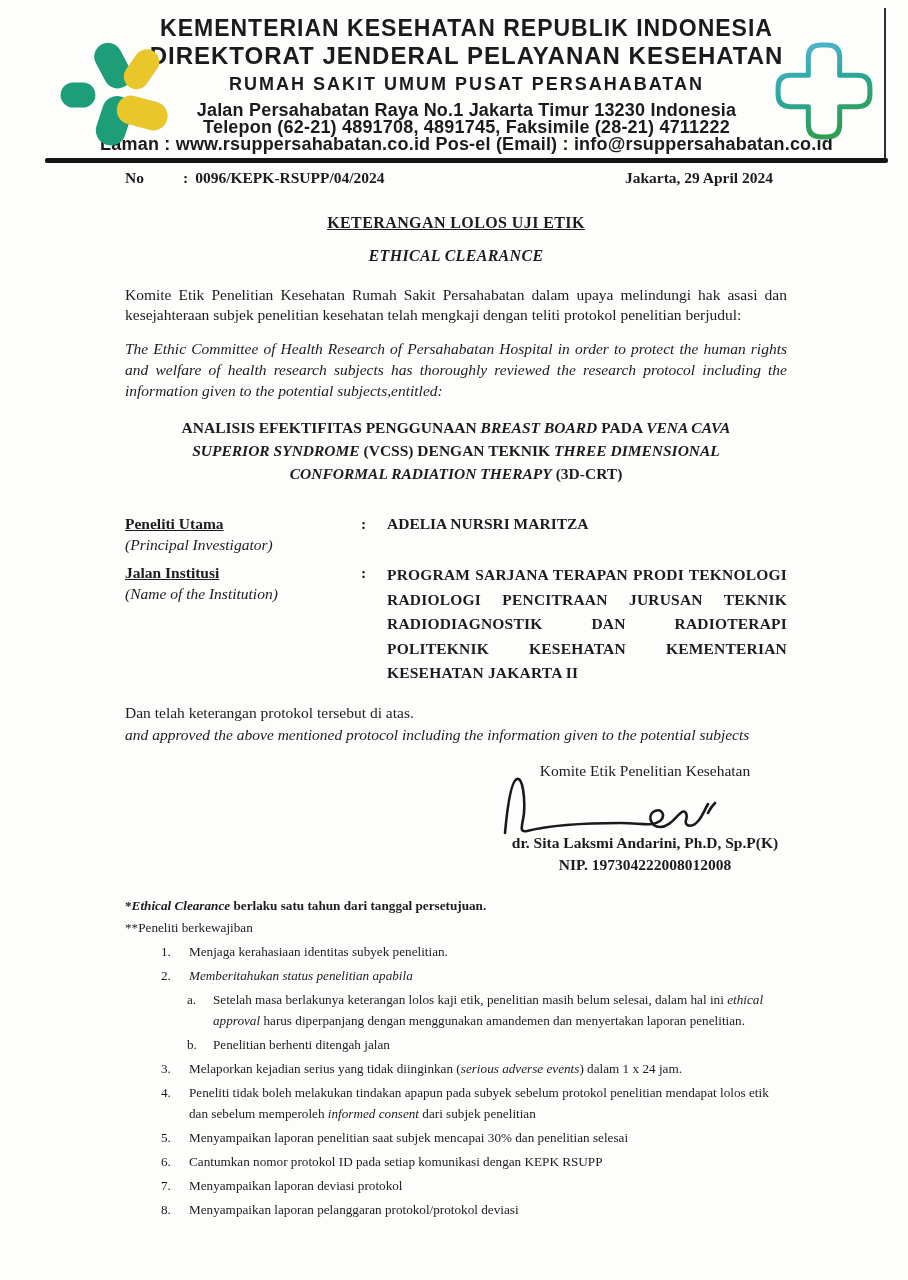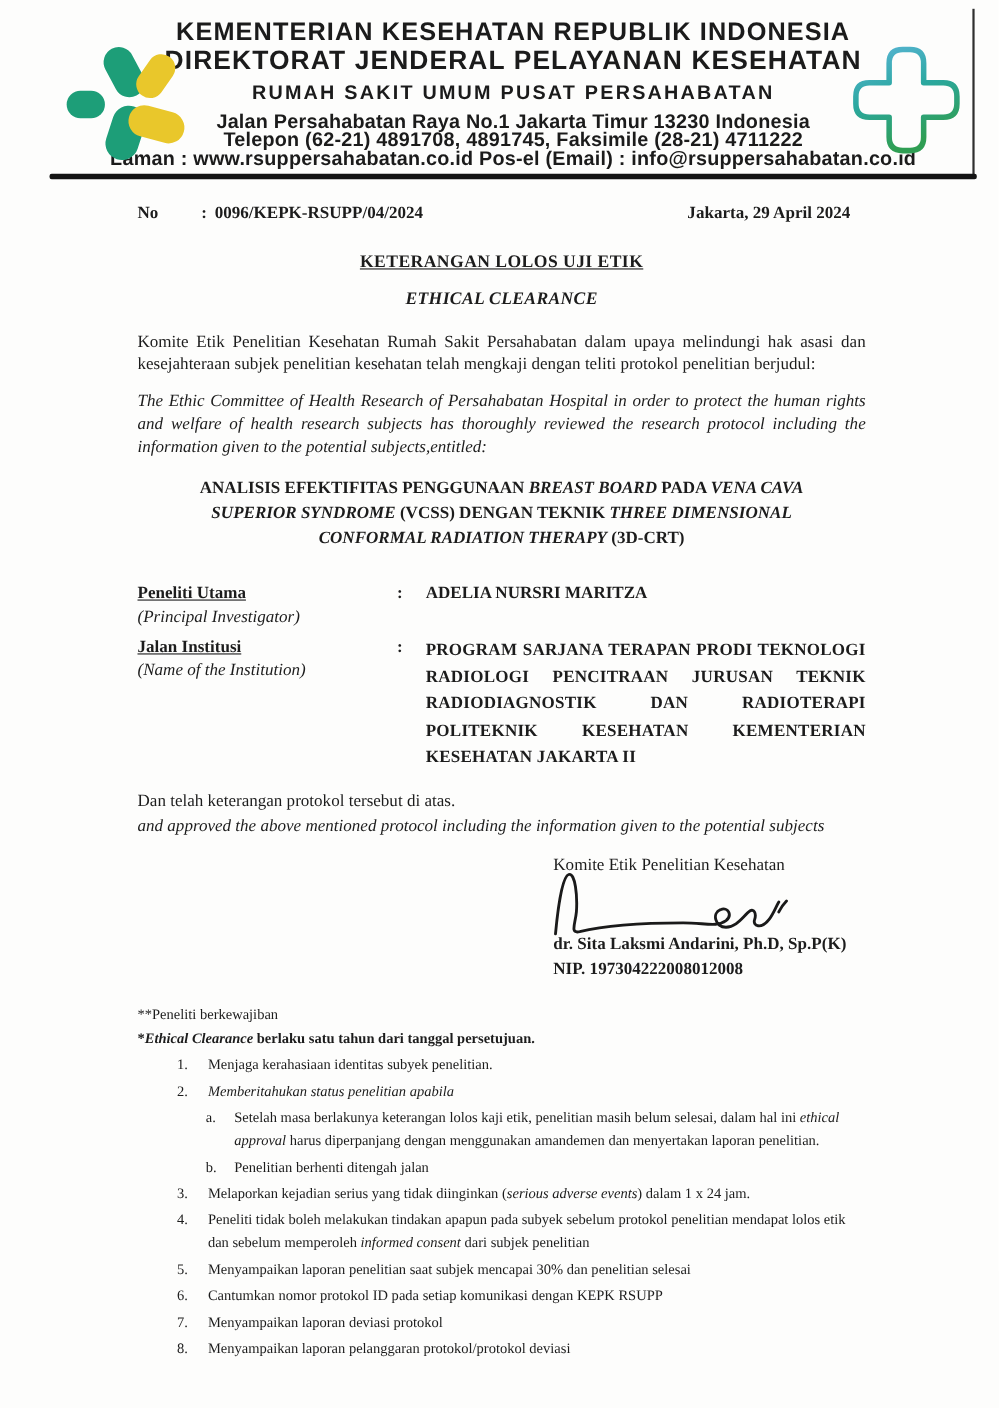--- a/index.html
+++ b/index.html
@@ -15,42 +15,42 @@
   .lh1 { font-size:23px; letter-spacing:1px; line-height:28px; }
   .lh2 { font-size:24px; letter-spacing:1px; line-height:28px; }
   .lh3 { font-size:18px; letter-spacing:2px; line-height:28px; }
   .lh-small { font-size:18px; line-height:17px; letter-spacing:0.2px; }
   .lh-small-wrap { margin-top:4px; }
   .logo-left  { position:absolute; left:55px;  top:32px; width:124px; height:120px; }
   .logo-right { position:absolute; left:768px; top:30px; width:112px; height:122px; }
   .edge-line  { position:absolute; left:884px; top:8px; width:2px; height:152px; background:#2f2f2f; }
   .rule { position:absolute; top:158px; left:45px; width:843px; height:5px; background:#141414; border-radius:2px; }
   
-  .content { position:absolute; left:125px; top:184px; width:662px; font-size:15.5px; line-height:20px; }
+  .content { position:absolute; left:125px; top:168px; width:662px; font-size:15.5px; line-height:20px; }
   .no-row { display:flex; justify-content:space-between; font-weight:bold; }
   .no-left { display:flex; }
   .no-label { display:inline-block; width:58px; }
   .no-colon { margin-right:7px; }
   .place-date { padding-right:14px; }
   .h-id { margin-top:25px; text-align:center; font-weight:bold; text-decoration:underline; font-size:16px; letter-spacing:0.4px; }
   .h-en { margin-top:13px; text-align:center; font-weight:bold; font-style:italic; font-size:16px; letter-spacing:0.3px; }
   .p-intro { margin-top:19px; text-align:justify; }
   .p-intro-en { margin-top:13px; text-align:justify; font-style:italic; line-height:21px; }
   .rtitle { margin-top:15px; padding:0 24px; text-align:center; font-weight:bold; font-size:15.5px; line-height:23px; }
   
   .fields { margin-top:29px; display:grid; grid-template-columns:236px 26px 1fr; row-gap:7px; }
   .f-main { font-weight:bold; text-decoration:underline; }
   .f-sub  { font-style:italic; line-height:22px; }
   .f-colon { font-weight:bold; }
   .f-value { font-weight:bold; }
   .f-value-just { font-weight:bold; text-align:justify; line-height:24.5px; letter-spacing:0.2px; }
   
   .appr-id { margin-top:17px; }
   .appr-en { margin-top:1px; font-style:italic; text-align:justify; line-height:21px; }
-  .sigblock { margin-top:16px; margin-left:378px; width:284px; }
+  .sigblock { margin-top:16px; margin-left:378px; width:284px;text-align:center; }
   .sig-role { margin-top:9px; margin-left:-18px; display:flex; align-items:center; }
   .sig-canvas { position:relative; height:50px; }
   .sig-svg { position:absolute; left:-14px; top:-12px; }
   .sig-name { font-weight:bold; margin-top:2px; }
   .sig-nip  { font-weight:bold; margin-top:2px; }
   
   .footnotes { margin-top:20px; font-size:13.2px; line-height:21px; }
   .fn-line { margin-bottom:1px; }
   .fn-row { display:flex; margin-top:3px; }
   .fn-marker { flex:none; width:28px; margin-left:36px; }
@@ -151,22 +151,22 @@
       <div class="sig-canvas">
         <svg class="sig-svg" width="268" height="74" viewBox="0 0 268 74" aria-hidden="true">
           <path d="M16,64 C18,42 22,12 28,10 C34,8 36,30 35,44 C34,55 29,64 38,62 C62,56 98,54 132,54 C152,54 163,58 171,52 C177,47 173,39 166,42 C158,45 161,58 171,58 C181,58 187,47 193,43 C196,41 199,45 197,51 C195,57 203,60 210,51 C214,46 216,40 219,35 M219,44 C221,40 223,37 226,34" fill="none" stroke="#1a1a1a" stroke-width="2.6" stroke-linecap="round"></path>
         </svg>
       </div>
       <div class="sig-name">dr. Sita Laksmi Andarini, Ph.D, Sp.P(K)</div>
       <div class="sig-nip">NIP. 197304222008012008</div>
     </div>
 
     <div class="footnotes">
+      <div class="fn-line bold"><span>*</span><span style="font-style: italic; font-weight: bold;">Ethical Clearance</span><span> berlaku satu tahun dari tanggal persetujuan.</span></div>
       <div class="fn-line">**Peneliti berkewajiban</div>
-      <div class="fn-line bold"><span>*</span><span style="font-style: italic; font-weight: bold;">Ethical Clearance</span><span> berlaku satu tahun dari tanggal persetujuan.</span></div>
 
       <div class="fn-row">
         <span class="fn-marker">1.</span>
         <span class="fn-text"><span>Menjaga kerahasiaan identitas subyek penelitian.</span></span>
       </div>
       <div class="fn-row">
         <span class="fn-marker">2.</span>
         <span class="fn-text"><span style="font-style: italic;">Memberitahukan status penelitian apabila</span></span>
       </div>
       <div class="fn-row fn-sub">

